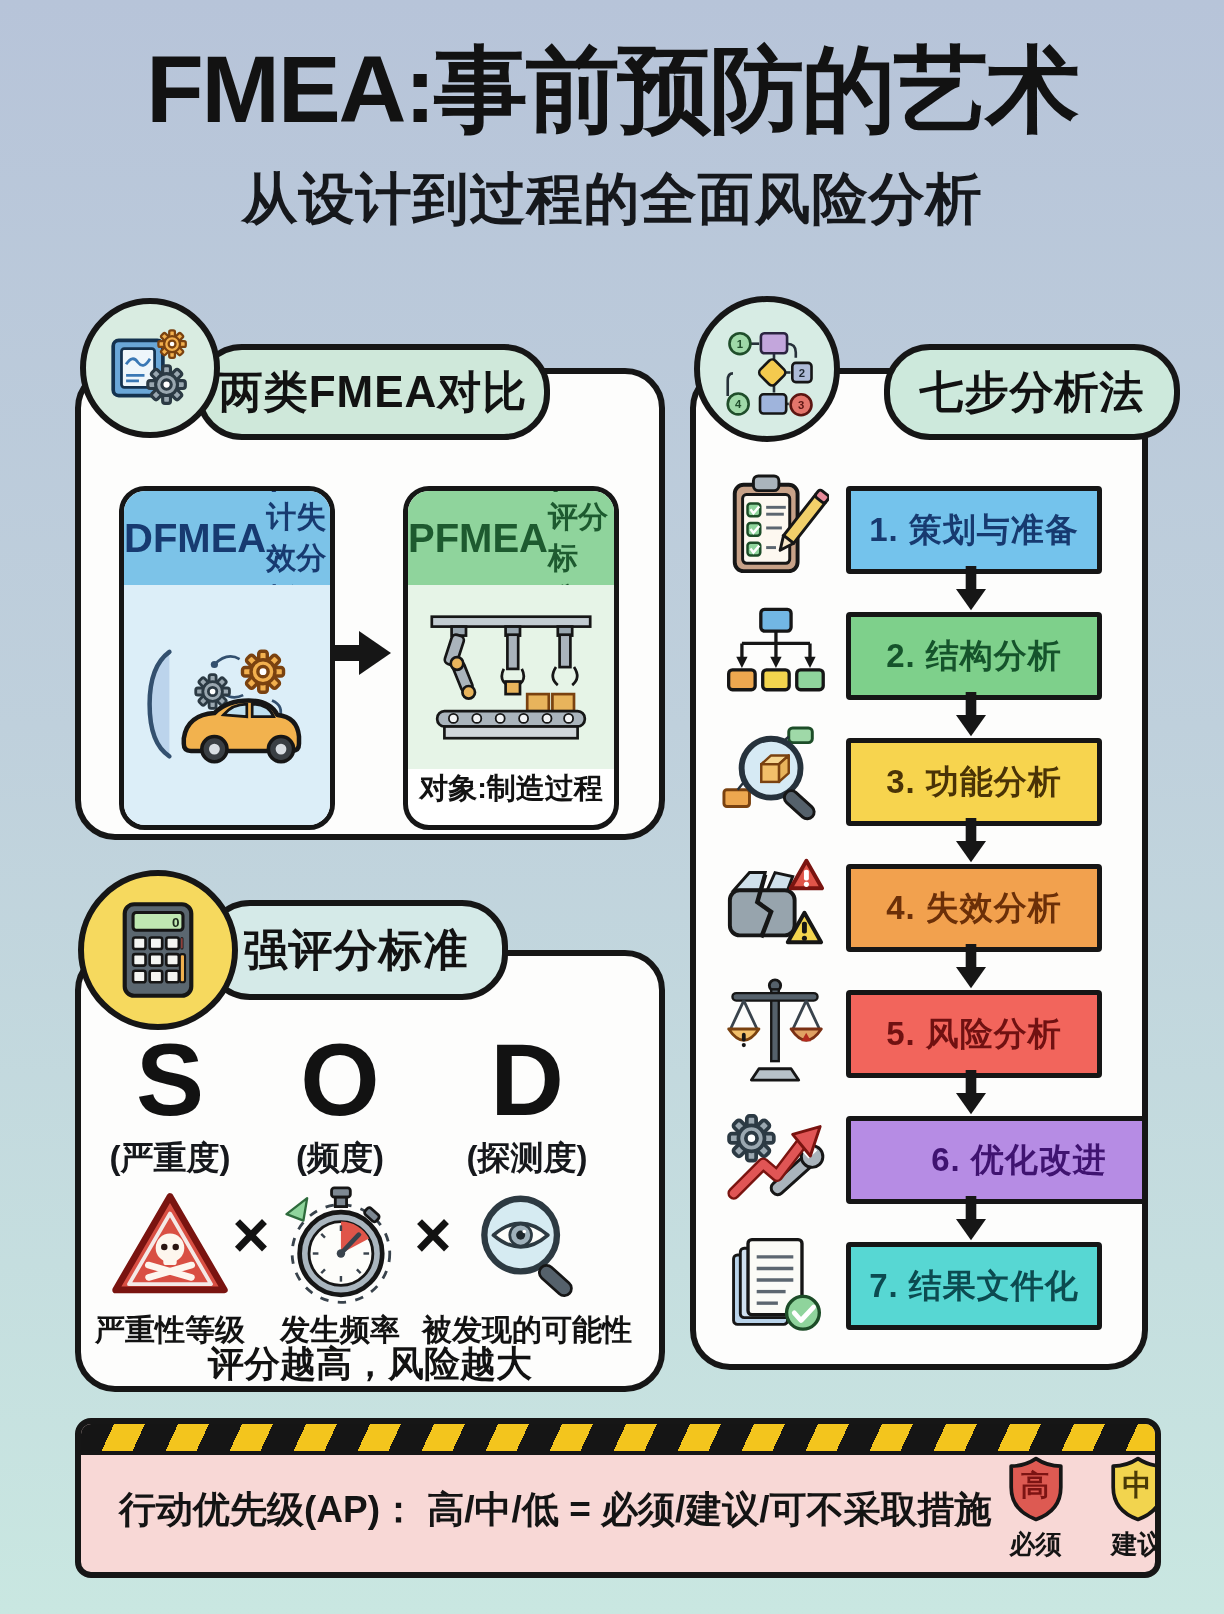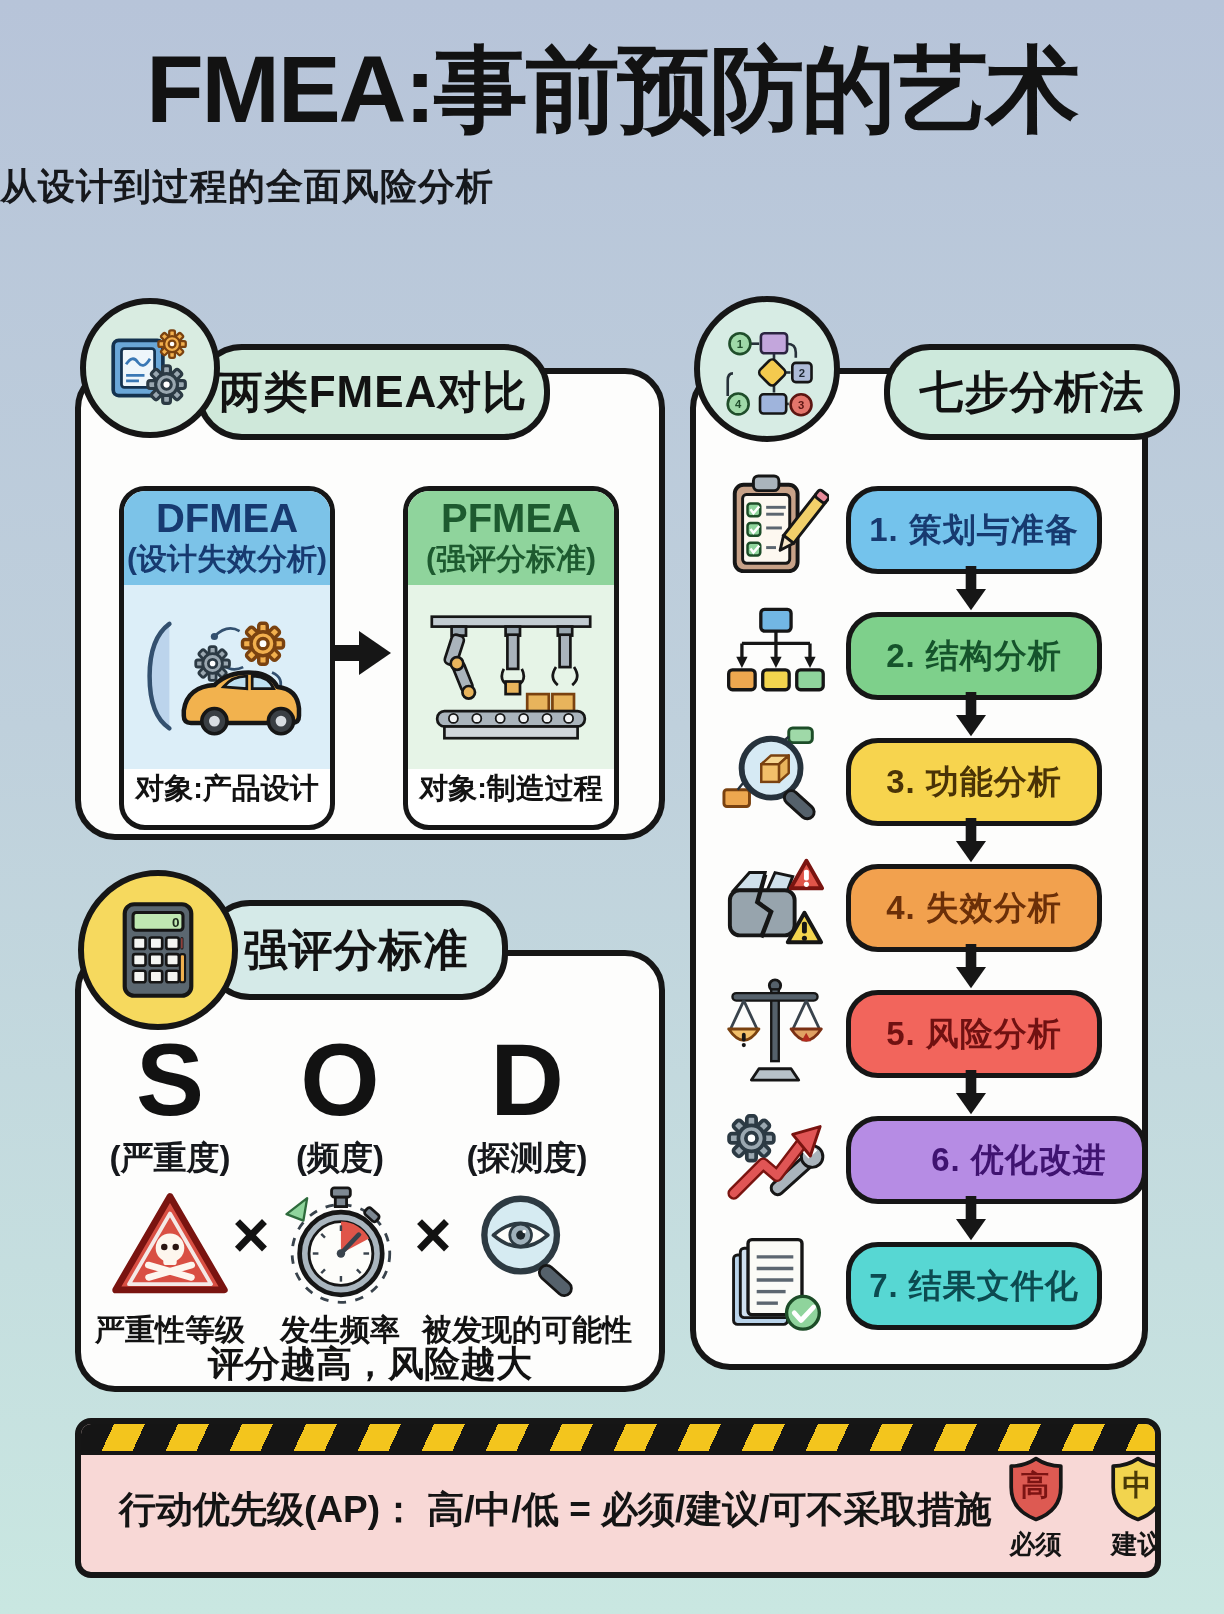--- a/index.html
+++ b/index.html
@@ -9,22 +9,22 @@
   }
   .poster{
     position:relative;width:1224px;height:1614px;overflow:hidden;
     background:linear-gradient(180deg,#b7c4d9 0%,#bfd0dc 45%,#c9e7e1 100%);
   }
   .title{
     position:absolute;top:38px;left:0;width:100%;text-align:center;
     font-size:94px;font-weight:900;color:#121212;letter-spacing:-2px;line-height:1.1;
   }
   .subtitle{
-    position:absolute;top:162px;left:0;width:100%;text-align:left;
-    font-size:37px;font-weight:900;color:#16181c;letter-spacing:1px;
+    position:absolute;top:162px;left:0;width:100%;text-align:center;
+    font-size:56px;font-weight:900;color:#16181c;letter-spacing:1px;
   }
   .card{
     position:absolute;background:#fdfdfc;border:6px solid #161616;border-radius:40px;z-index:1;
   }
   #card-comp{left:75px;top:368px;width:578px;height:460px;}
   #card-steps{left:690px;top:368px;width:446px;height:990px;}
   #card-score{left:75px;top:950px;width:578px;height:430px;}
   .hdr-pill{
     position:absolute;z-index:2;background:#cfe8da;border:6px solid #161616;border-radius:46px;
     display:flex;align-items:center;justify-content:center;
@@ -40,35 +40,35 @@
   .hc-a{left:80px;top:298px;width:128px;height:128px;}
   .hc-c{left:694px;top:296px;width:134px;height:134px;background:#d7ece4;}
   .hc-b{left:78px;top:870px;width:148px;height:148px;background:#f6d95e;}
   
   .mini{
     position:absolute;top:112px;width:206px;height:334px;border:5px solid #161616;border-radius:26px;
     overflow:hidden;display:flex;flex-direction:column;background:#fff;
   }
   .mini-d{left:38px;}
   .mini-p{left:322px;}
-  .mini-head{height:94px;display:flex;flex-direction:column;align-items:center;justify-content:center;}
+  .mini-head{height:94px;display:flex;flex-direction:row;align-items:center;justify-content:center;}
   .head-d{background:#7cc3e8;color:#173a70;}
   .head-p{background:#8fd49c;color:#1d5a2f;}
   .body-d{background:#dceef8;}
   .body-p{background:#e6f4e7;}
   .mini-name{font-size:40px;font-weight:900;line-height:1.05;}
   .mini-sub{font-size:30px;font-weight:900;}
   .mini-body{flex:1;display:flex;align-items:center;justify-content:center;}
   .mini-cap{font-size:29px;font-weight:900;color:#121212;text-align:center;padding-bottom:16px;}
   .big-arrow{position:absolute;left:250px;top:252px;width:62px;height:54px;}
   
   .step-row{position:absolute;left:0;width:100%;height:80px;}
   .step-icon{position:absolute;left:18px;width:122px;height:114px;top:-18px;display:flex;align-items:center;justify-content:center;}
   .step-btn{
-    position:absolute;left:150px;top:0;width:246px;height:78px;border:5px solid #161616;border-radius:32px;
+    position:absolute;left:150px;top:0;width:246px;height:78px;border:5px solid #161616;border-radius:4px;
     display:flex;align-items:center;justify-content:center;font-size:33px;font-weight:900;letter-spacing:1px;
   }
   .step-arrow{position:absolute;left:256px;width:38px;height:46px;}
   
   .factor-col{position:absolute;top:74px;display:flex;flex-direction:column;align-items:center;}
   .fc-1{left:8px;width:162px;}
   .fc-2{left:178px;width:162px;}
   .fc-3{left:330px;width:232px;}
   .factor-letter{height:104px;font-size:102px;font-weight:900;color:#121212;line-height:100px;}
   .factor-label{height:48px;font-size:33px;font-weight:900;color:#16181c;display:flex;align-items:center;}
@@ -143,21 +143,20 @@
           <use href="#gear" transform="translate(140,38) scale(0.95)" fill="#f2b04e" stroke="#7a4210" stroke-width="4"></use>
           <path d="M52 112 q4 -26 34 -28 q14 -14 38 -14 q24 0 32 16 q22 2 24 24 l0 8 q0 8 -8 8 l-112 0 q-8 0 -8 -8 Z" fill="#f2b24e" stroke="#161616" stroke-width="5" stroke-linejoin="round"></path>
           <path d="M96 86 q10 -12 26 -12 l0 14 Z" fill="#bfe0f0" stroke="#161616" stroke-width="3"></path>
           <path d="M128 74 q18 0 24 14 l-24 0 Z" fill="#bfe0f0" stroke="#161616" stroke-width="3"></path>
           <circle cx="86" cy="124" r="14" fill="#3a3f44" stroke="#161616" stroke-width="4"></circle>
           <circle cx="86" cy="124" r="6" fill="#d8dde2"></circle>
           <circle cx="160" cy="124" r="14" fill="#3a3f44" stroke="#161616" stroke-width="4"></circle>
           <circle cx="160" cy="124" r="6" fill="#d8dde2"></circle>
         </svg>
       </div>
-      <div class="mini-cap">对象:产品设计</div>
     </div>
 
     <div class="big-arrow">
       <svg width="62" height="54" viewBox="0 0 62 54">
         <rect x="0" y="19" width="30" height="16" fill="#161616"></rect>
         <polygon points="28,5 60,27 28,49" fill="#161616"></polygon>
       </svg>
     </div>
 
     <div class="mini mini-p">

